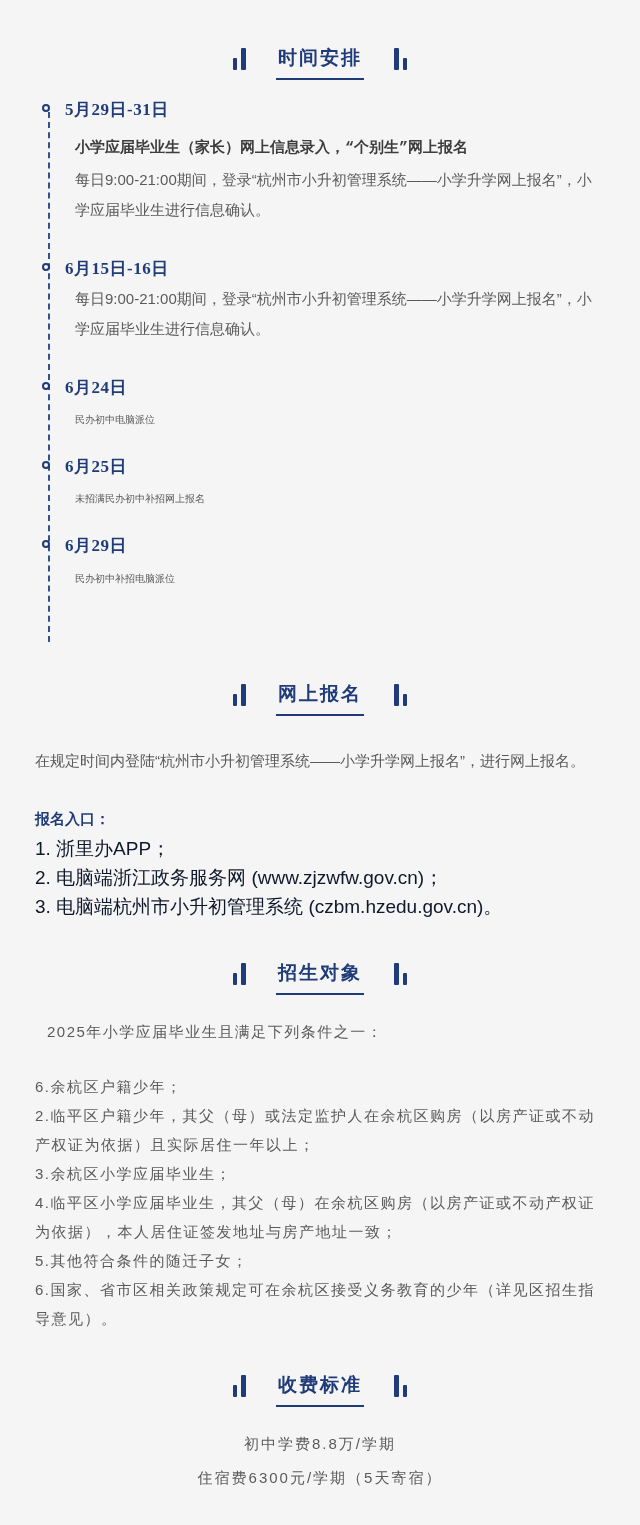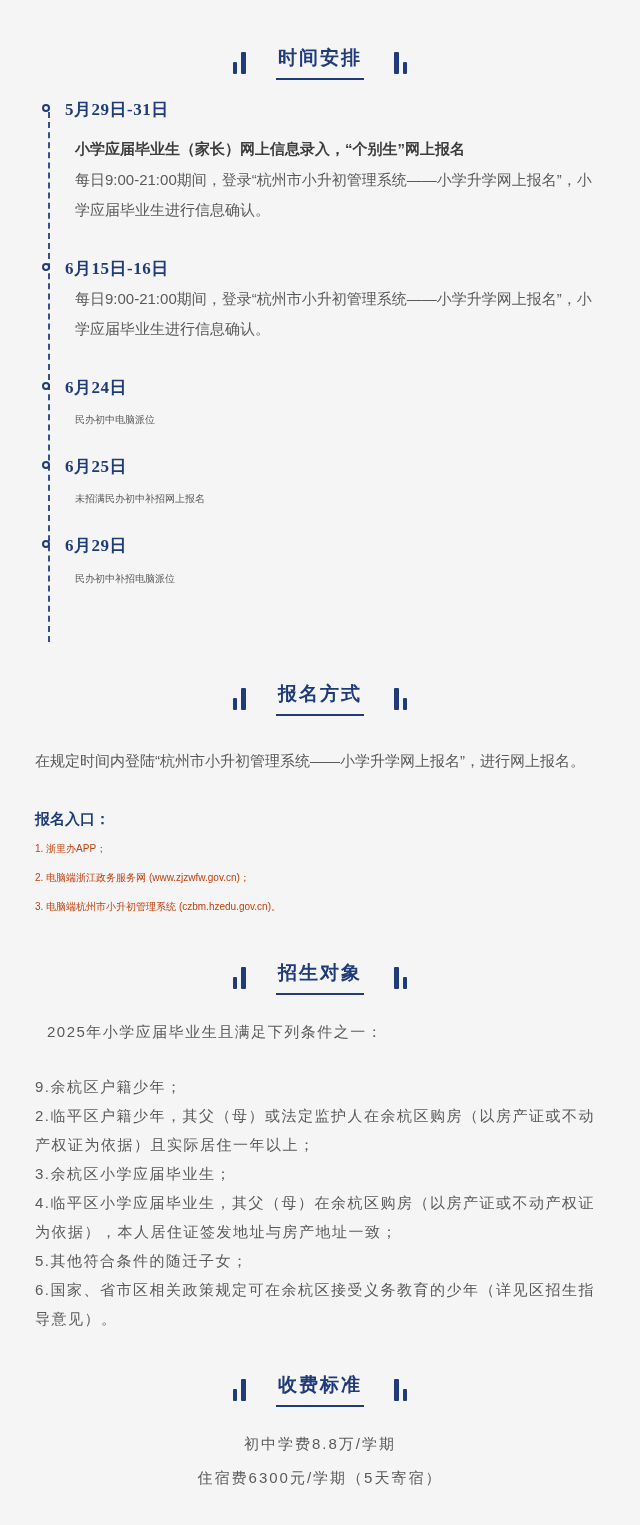--- a/index.html
+++ b/index.html
@@ -6,21 +6,21 @@
   html,body { background:#f5f5f6; }
   body {
     width:640px; min-height:1525px;
     font-family:"Liberation Sans","DejaVu Sans",sans-serif;
     color:#5a5a5a; overflow:hidden;
   }
   .page { width:640px; min-height:1525px; padding:48px 35px 40px 35px; }
 
   
   .section-header {
-    display:flex; justify-content:center; align-items:center;
+    display:flex; justify-content:center; align-items:flex-start;
     margin-bottom:20px;
     gap:14px;
   }
   .bars { display:flex; align-items:flex-end; gap:4px; }
   .bars-left  { margin-right:16px; margin-bottom:2px; }
   .bars-right { margin-left:16px;  margin-bottom:2px; }
   .bar { background:#203c78; display:inline-block; border-radius:1px; }
   .bar-tall  { width:5px; height:22px; }
   .bar-short { width:4px; height:12px; }
   .section-title {
@@ -42,33 +42,33 @@
     position:absolute; left:3px; top:4px;
     width:8px; height:8px; border:2.5px solid #203c78;
     border-radius:50%; background:#f5f5f6; z-index:1;
   }
   .tl-date {
     font-size:17px; font-weight:bold; color:#203c78;
     letter-spacing:0.5px; line-height:1.2;font-family:Liberation Serif, serif;
   }
   .tl-sub {
     margin:17px 0 0 10px; font-size:15px; font-weight:bold;
-    color:#3d3d3d; line-height:1.6;
+    color:#3d3d3d; line-height:1.6;font-family:Liberation Mono, monospace;
   }
   .tl-body {
     margin:4px 0 0 10px; font-size:15px; color:#5a5a5a;
     line-height:30px; padding-right:2px;
   }
   .tl-body-simple { margin:14px 0 0 10px; font-size:10px; color:#5a5a5a; line-height:1.5; }
 
   
   .section { margin-top:42px; }
   .para { font-size:15px; color:#5a5a5a; line-height:30px; margin-top:30px; }
   .entry-label { margin-top:28px; font-size:15px; font-weight:bold; color:#203c78; line-height:30px; }
-  .entry-list div { font-size:10px; color:#c2410c; line-height:29px; }
+  .entry-list div { font-size:19px; color:#0f172a; line-height:29px; }
 
   .enroll-intro { margin-top:22px; padding-left:12px; font-size:15px; color:#5a5a5a;
                   letter-spacing:1.5px; line-height:29px; }
   .cond-list { margin-top:26px; }
   .cond-list div { font-size:15px; color:#5a5a5a; letter-spacing:1.5px; line-height:29px; }
 
   .fees { margin-top:16px; text-align:center; }
   .fees div { font-size:15px; color:#5a5a5a; letter-spacing:2px; line-height:34px; }
 </style>
 </head>
@@ -122,21 +122,21 @@
       <div class="tl-body-simple">民办初中补招电脑派位</div>
     </div>
   </div>
 
   <div class="section">
     <div class="section-header">
       <span class="bars bars-left">
         <span class="bar bar-short"></span>
           <span class="bar bar-tall"></span>
       </span>
-      <span class="section-title">报名方式</span>
+      <span class="section-title">网上报名</span>
       <span class="bars bars-right">
         <span class="bar bar-tall"></span>
           <span class="bar bar-short"></span>
       </span>
     </div>
     <div class="para">在规定时间内登陆“杭州市小升初管理系统——小学升学网上报名”，进行网上报名。</div>
     <div class="entry-label">报名入口：</div>
     <div class="entry-list">
       <div>1. 浙里办APP；</div>
       <div>2. 电脑端浙江政务服务网 (www.zjzwfw.gov.cn)；</div>
@@ -151,21 +151,21 @@
           <span class="bar bar-tall"></span>
       </span>
       <span class="section-title">招生对象</span>
       <span class="bars bars-right">
         <span class="bar bar-tall"></span>
           <span class="bar bar-short"></span>
       </span>
     </div>
     <div class="enroll-intro">2025年小学应届毕业生且满足下列条件之一：</div>
     <div class="cond-list">
-      <div>9.余杭区户籍少年；</div>
+      <div>6.余杭区户籍少年；</div>
       <div>2.临平区户籍少年，其父（母）或法定监护人在余杭区购房（以房产证或不动产权证为依据）且实际居住一年以上；</div>
       <div>3.余杭区小学应届毕业生；</div>
       <div>4.临平区小学应届毕业生，其父（母）在余杭区购房（以房产证或不动产权证为依据），本人居住证签发地址与房产地址一致；</div>
       <div>5.其他符合条件的随迁子女；</div>
       <div>6.国家、省市区相关政策规定可在余杭区接受义务教育的少年（详见区招生指导意见）。</div>
     </div>
   </div>
 
   <div class="section">
     <div class="section-header">

